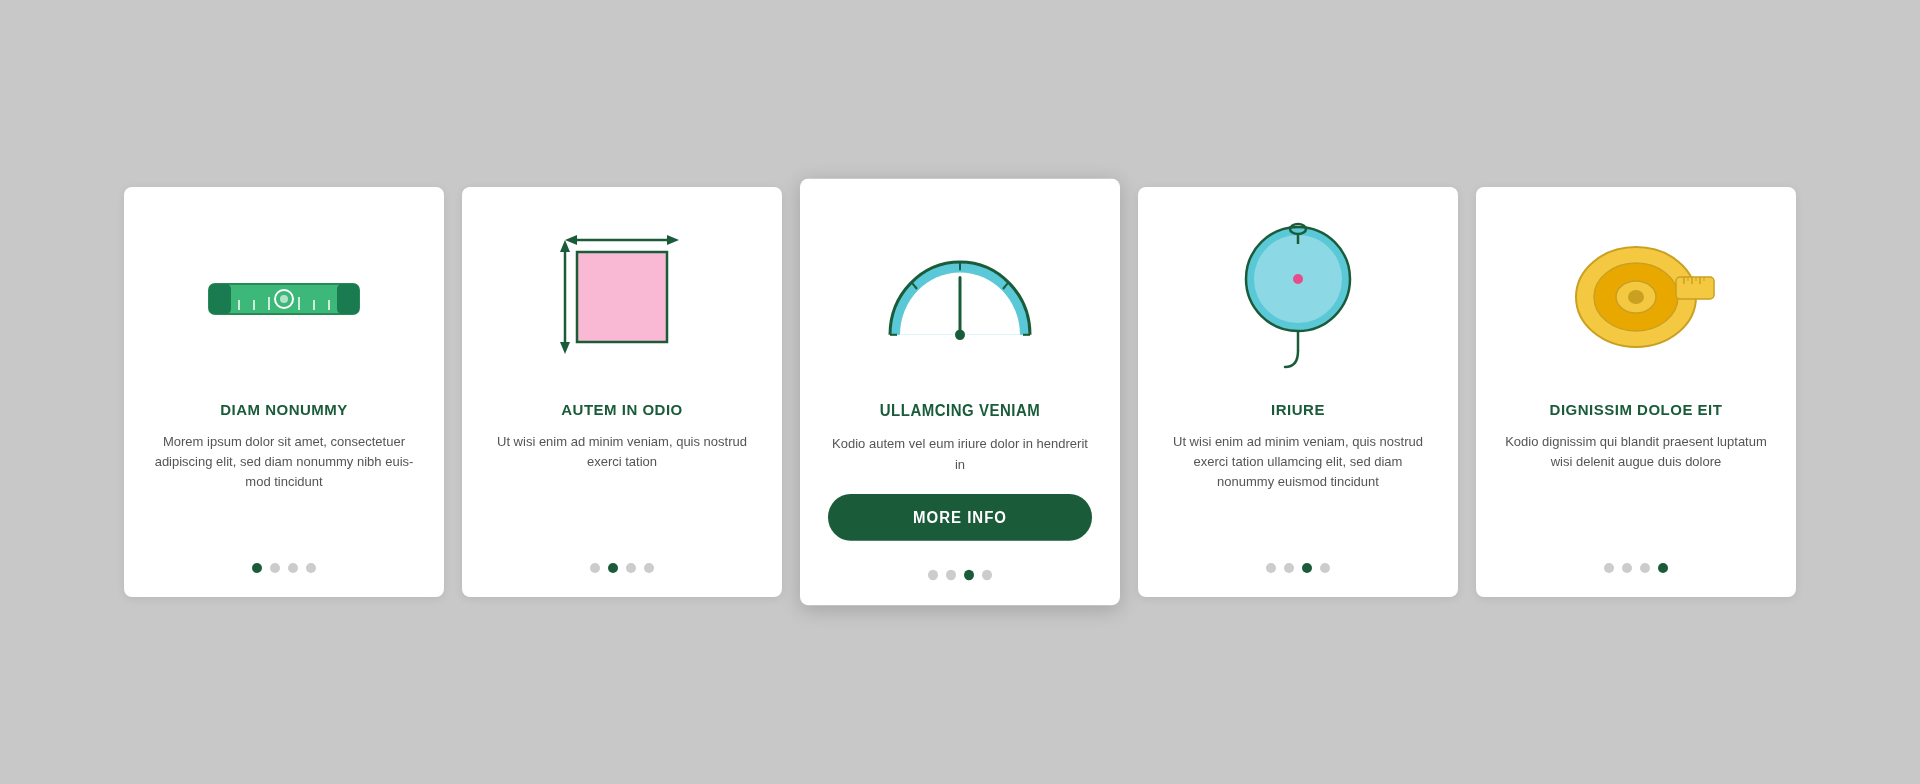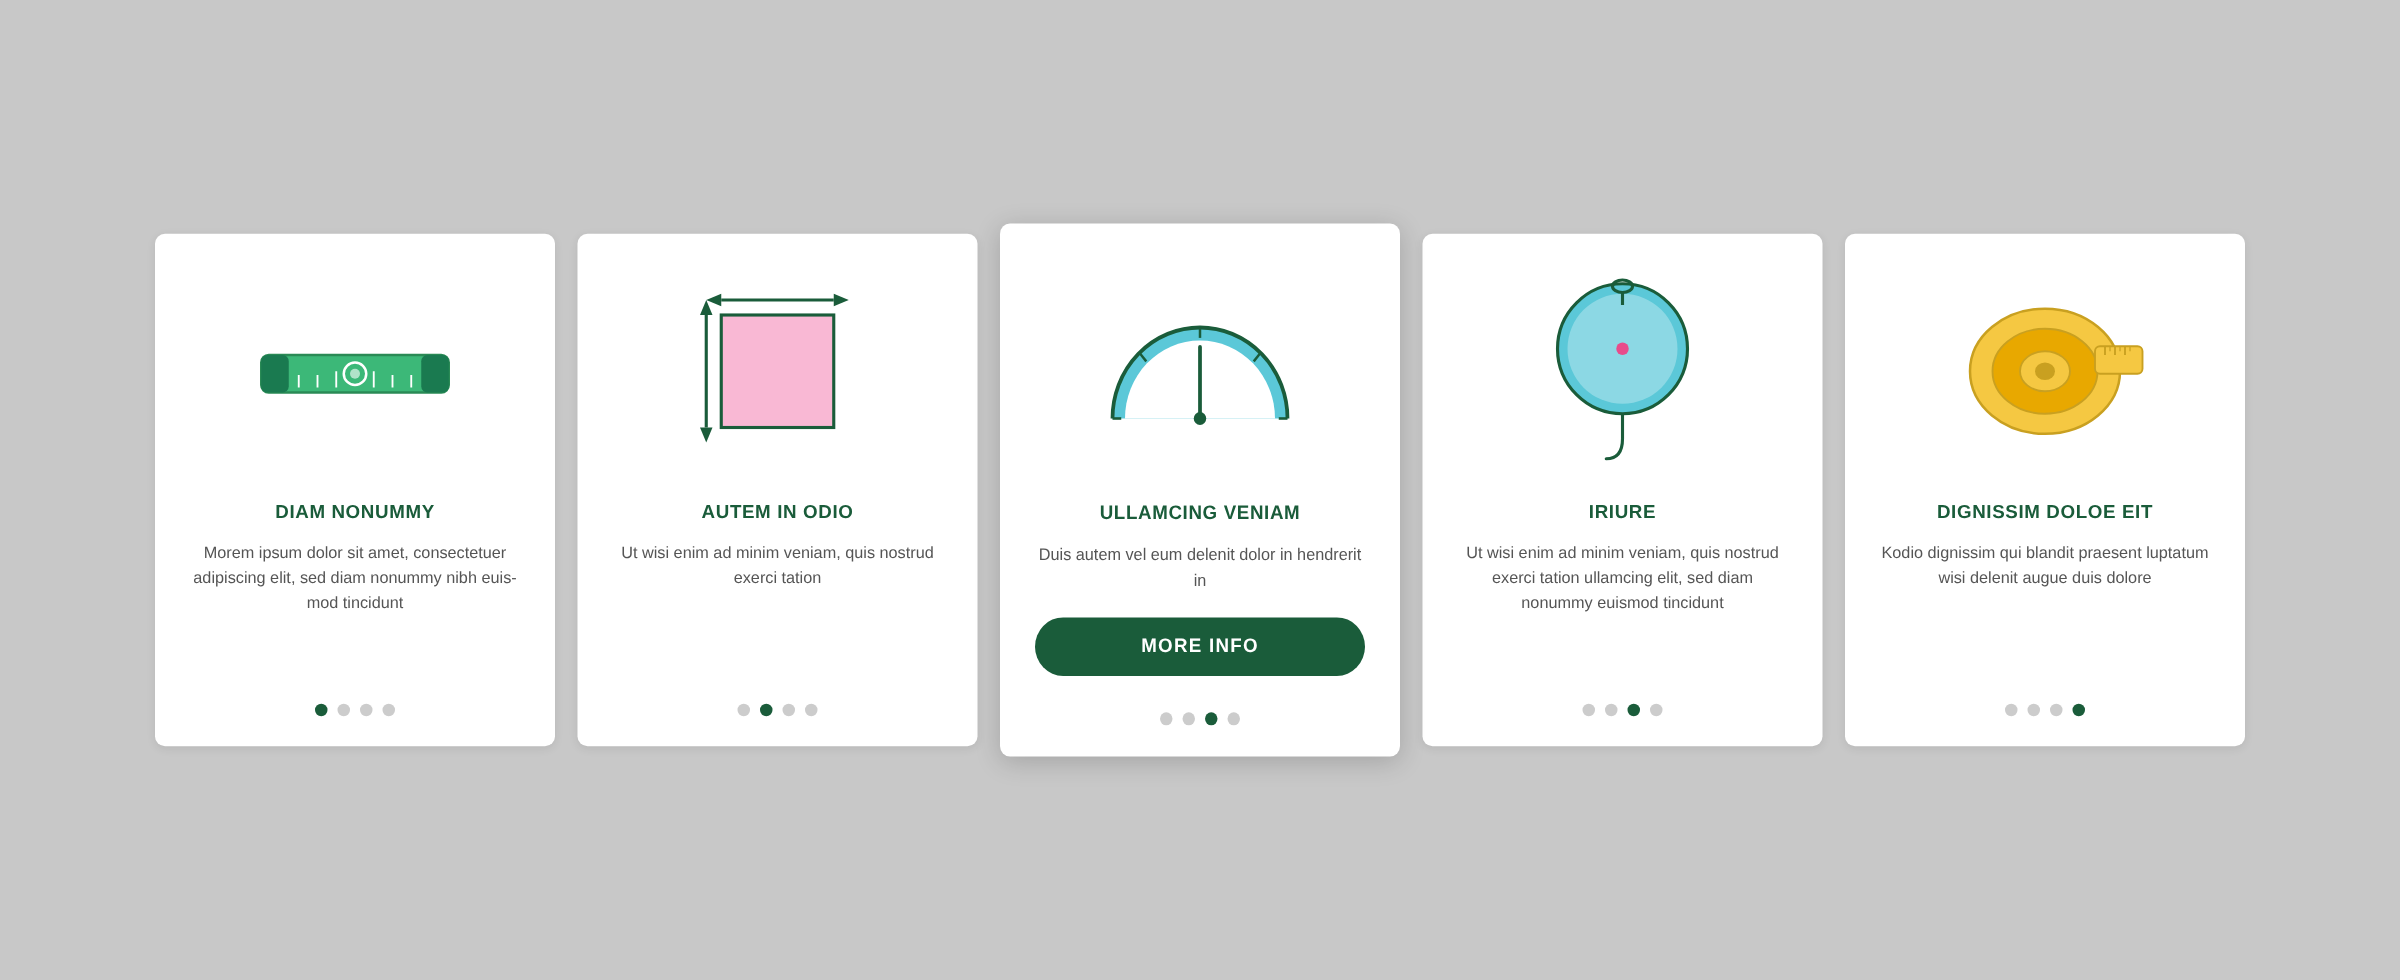--- a/index.html
+++ b/index.html
@@ -175,21 +175,21 @@
         <circle cx="85" cy="100" r="5" fill="#1a5c3a"></circle>
 
         <line x1="15" y1="100" x2="22" y2="100" stroke="#1a5c3a" stroke-width="2"></line>
         <line x1="155" y1="100" x2="148" y2="100" stroke="#1a5c3a" stroke-width="2"></line>
         <line x1="85" y1="30" x2="85" y2="38" stroke="#1a5c3a" stroke-width="2"></line>
         <line x1="37" y1="50" x2="42" y2="56" stroke="#1a5c3a" stroke-width="2"></line>
         <line x1="133" y1="50" x2="128" y2="56" stroke="#1a5c3a" stroke-width="2"></line>
       </svg>
     </div>
     <div class="card-title">ULLAMCING VENIAM</div>
-    <div class="card-text">Duis autem vel eum delenit dolor in hendrerit in</div>
+    <div class="card-text">Kodio autem vel eum iriure dolor in hendrerit in</div>
     <button class="more-info-btn">MORE INFO</button>
     <div class="dots">
       <span class="dot"></span>
       <span class="dot"></span>
       <span class="dot active"></span>
       <span class="dot"></span>
     </div>
   </div>
 
   <div class="card">

